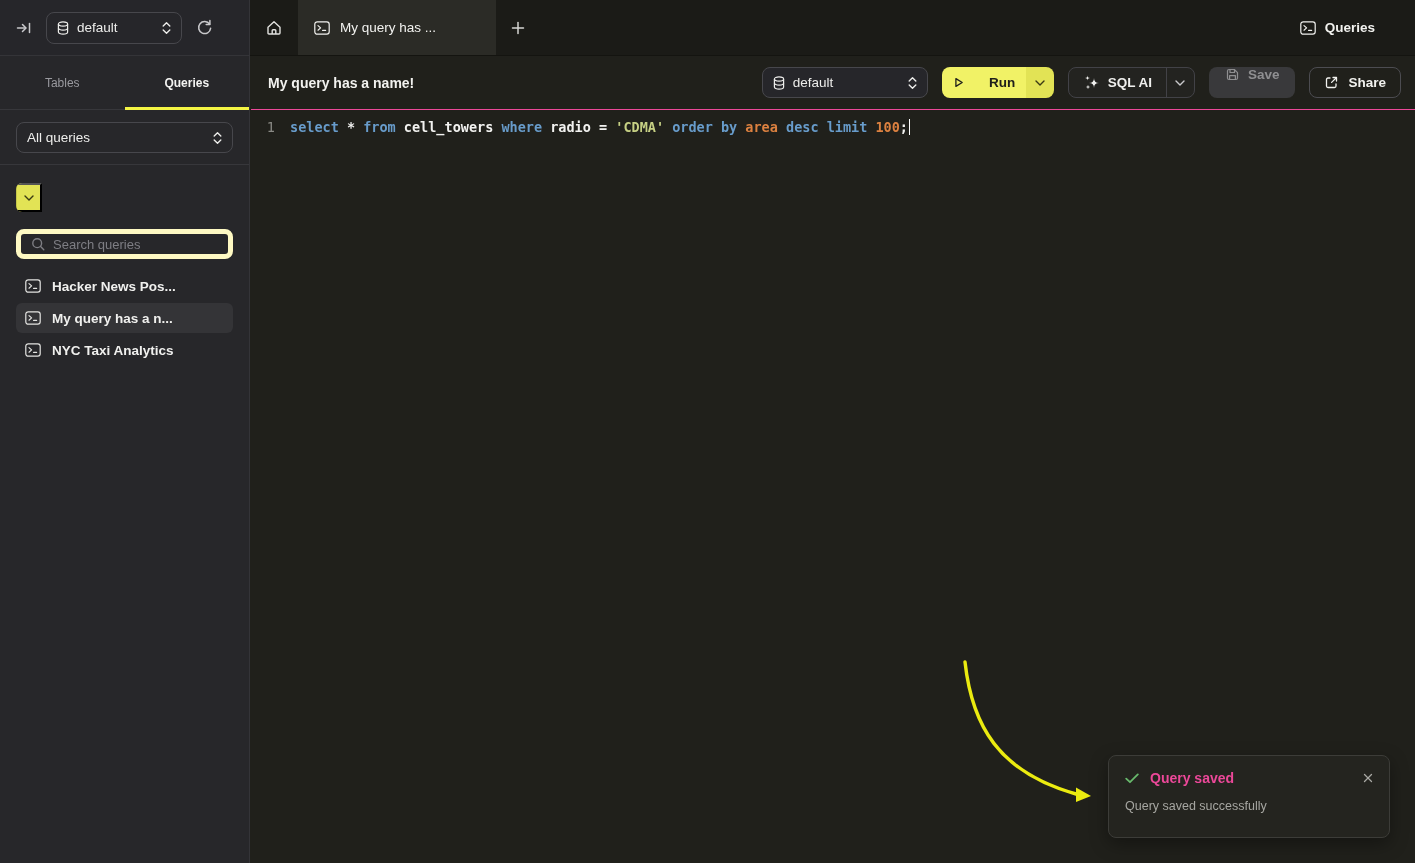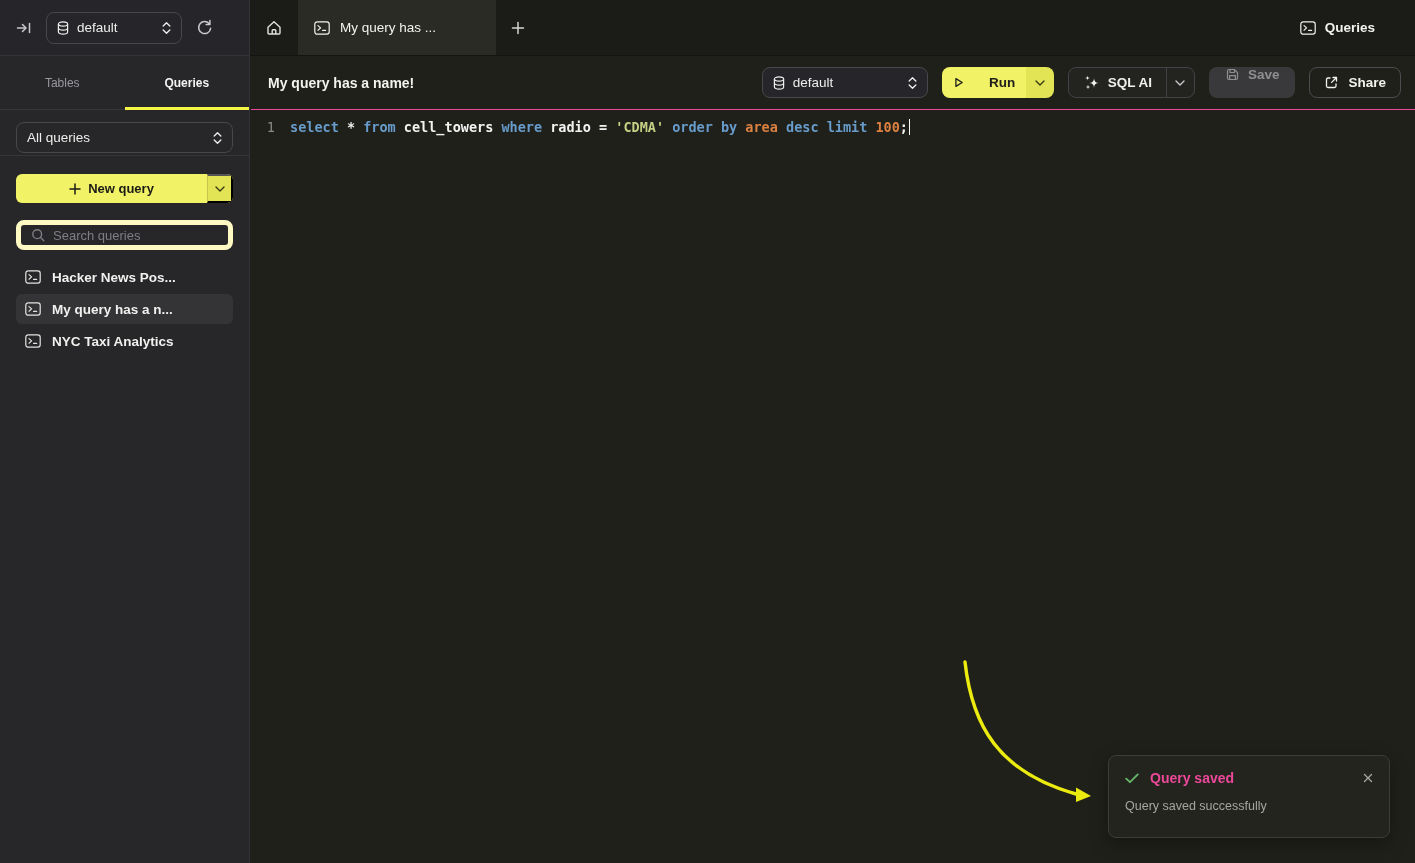--- a/index.html
+++ b/index.html
@@ -60,21 +60,21 @@
     flex:1; display:flex; align-items:center; justify-content:center;
     font-size:12px; color:#9A9A9F; cursor:pointer; position:relative;
     background:none; border:none; font-family:inherit;text-align:center;
   }
   .side-tab.active { color:#F4F4F2; font-weight:bold; }
   .side-tab.active::after {
     content:""; position:absolute; left:0; right:0; bottom:-1px; height:3px;
     background:#F4F544;
   }
   .side-body { padding:12px 16px 0 16px; }
-  .side-select { width:100%; height:31px; margin-bottom:2px; }
+  .side-select { width:100%; height:31px; margin-bottom:11px; }
   .side-divider { height:1px; background:#37373B; margin:0 -16px 18px -16px; }
 
   .new-query-btn {
     display:flex; width:100%; height:29px; border:none; border-radius:6px;
     overflow:hidden; cursor:pointer; padding:0; font-family:inherit;
   }
   .new-query-main {
     flex:1; background:#F1F266; color:#1B1B16; font-weight:bold; font-size:13px;
     display:flex; align-items:center; justify-content:center; gap:7px;
   }
@@ -259,29 +259,20 @@
       <span>
         <svg width="9" height="14" viewBox="0 0 9 14" fill="none" stroke="currentColor" stroke-width="1.4" stroke-linecap="round" stroke-linejoin="round">
           <polyline points="1.2,5 4.5,1.8 7.8,5"></polyline>
             <polyline points="1.2,9 4.5,12.2 7.8,9"></polyline>
         </svg>
       </span>
     </div>
     <div class="side-divider"></div>
 
     <div class="new-query-btn">
-      <button class="new-query-main" style="border:none;font-family:inherit;cursor:pointer;">
-        <span>
-          <svg width="12" height="12" viewBox="0 0 12 12" stroke="currentColor" stroke-width="1.5" stroke-linecap="round">
-            <line x1="6" y1="1" x2="6" y2="11"></line>
-              <line x1="1" y1="6" x2="11" y2="6"></line>
-          </svg>
-        </span>
-        <span>New query</span>
-      </button>
       <button class="new-query-caret" style="cursor:pointer;">
         <span>
           <svg width="10" height="6" viewBox="0 0 10 6" fill="none" stroke="currentColor" stroke-width="1.4" stroke-linecap="round" stroke-linejoin="round">
             <polyline points="1,1 5,5 9,1"></polyline>
           </svg>
         </span>
       </button>
     </div>
 
     <div class="search-box">

